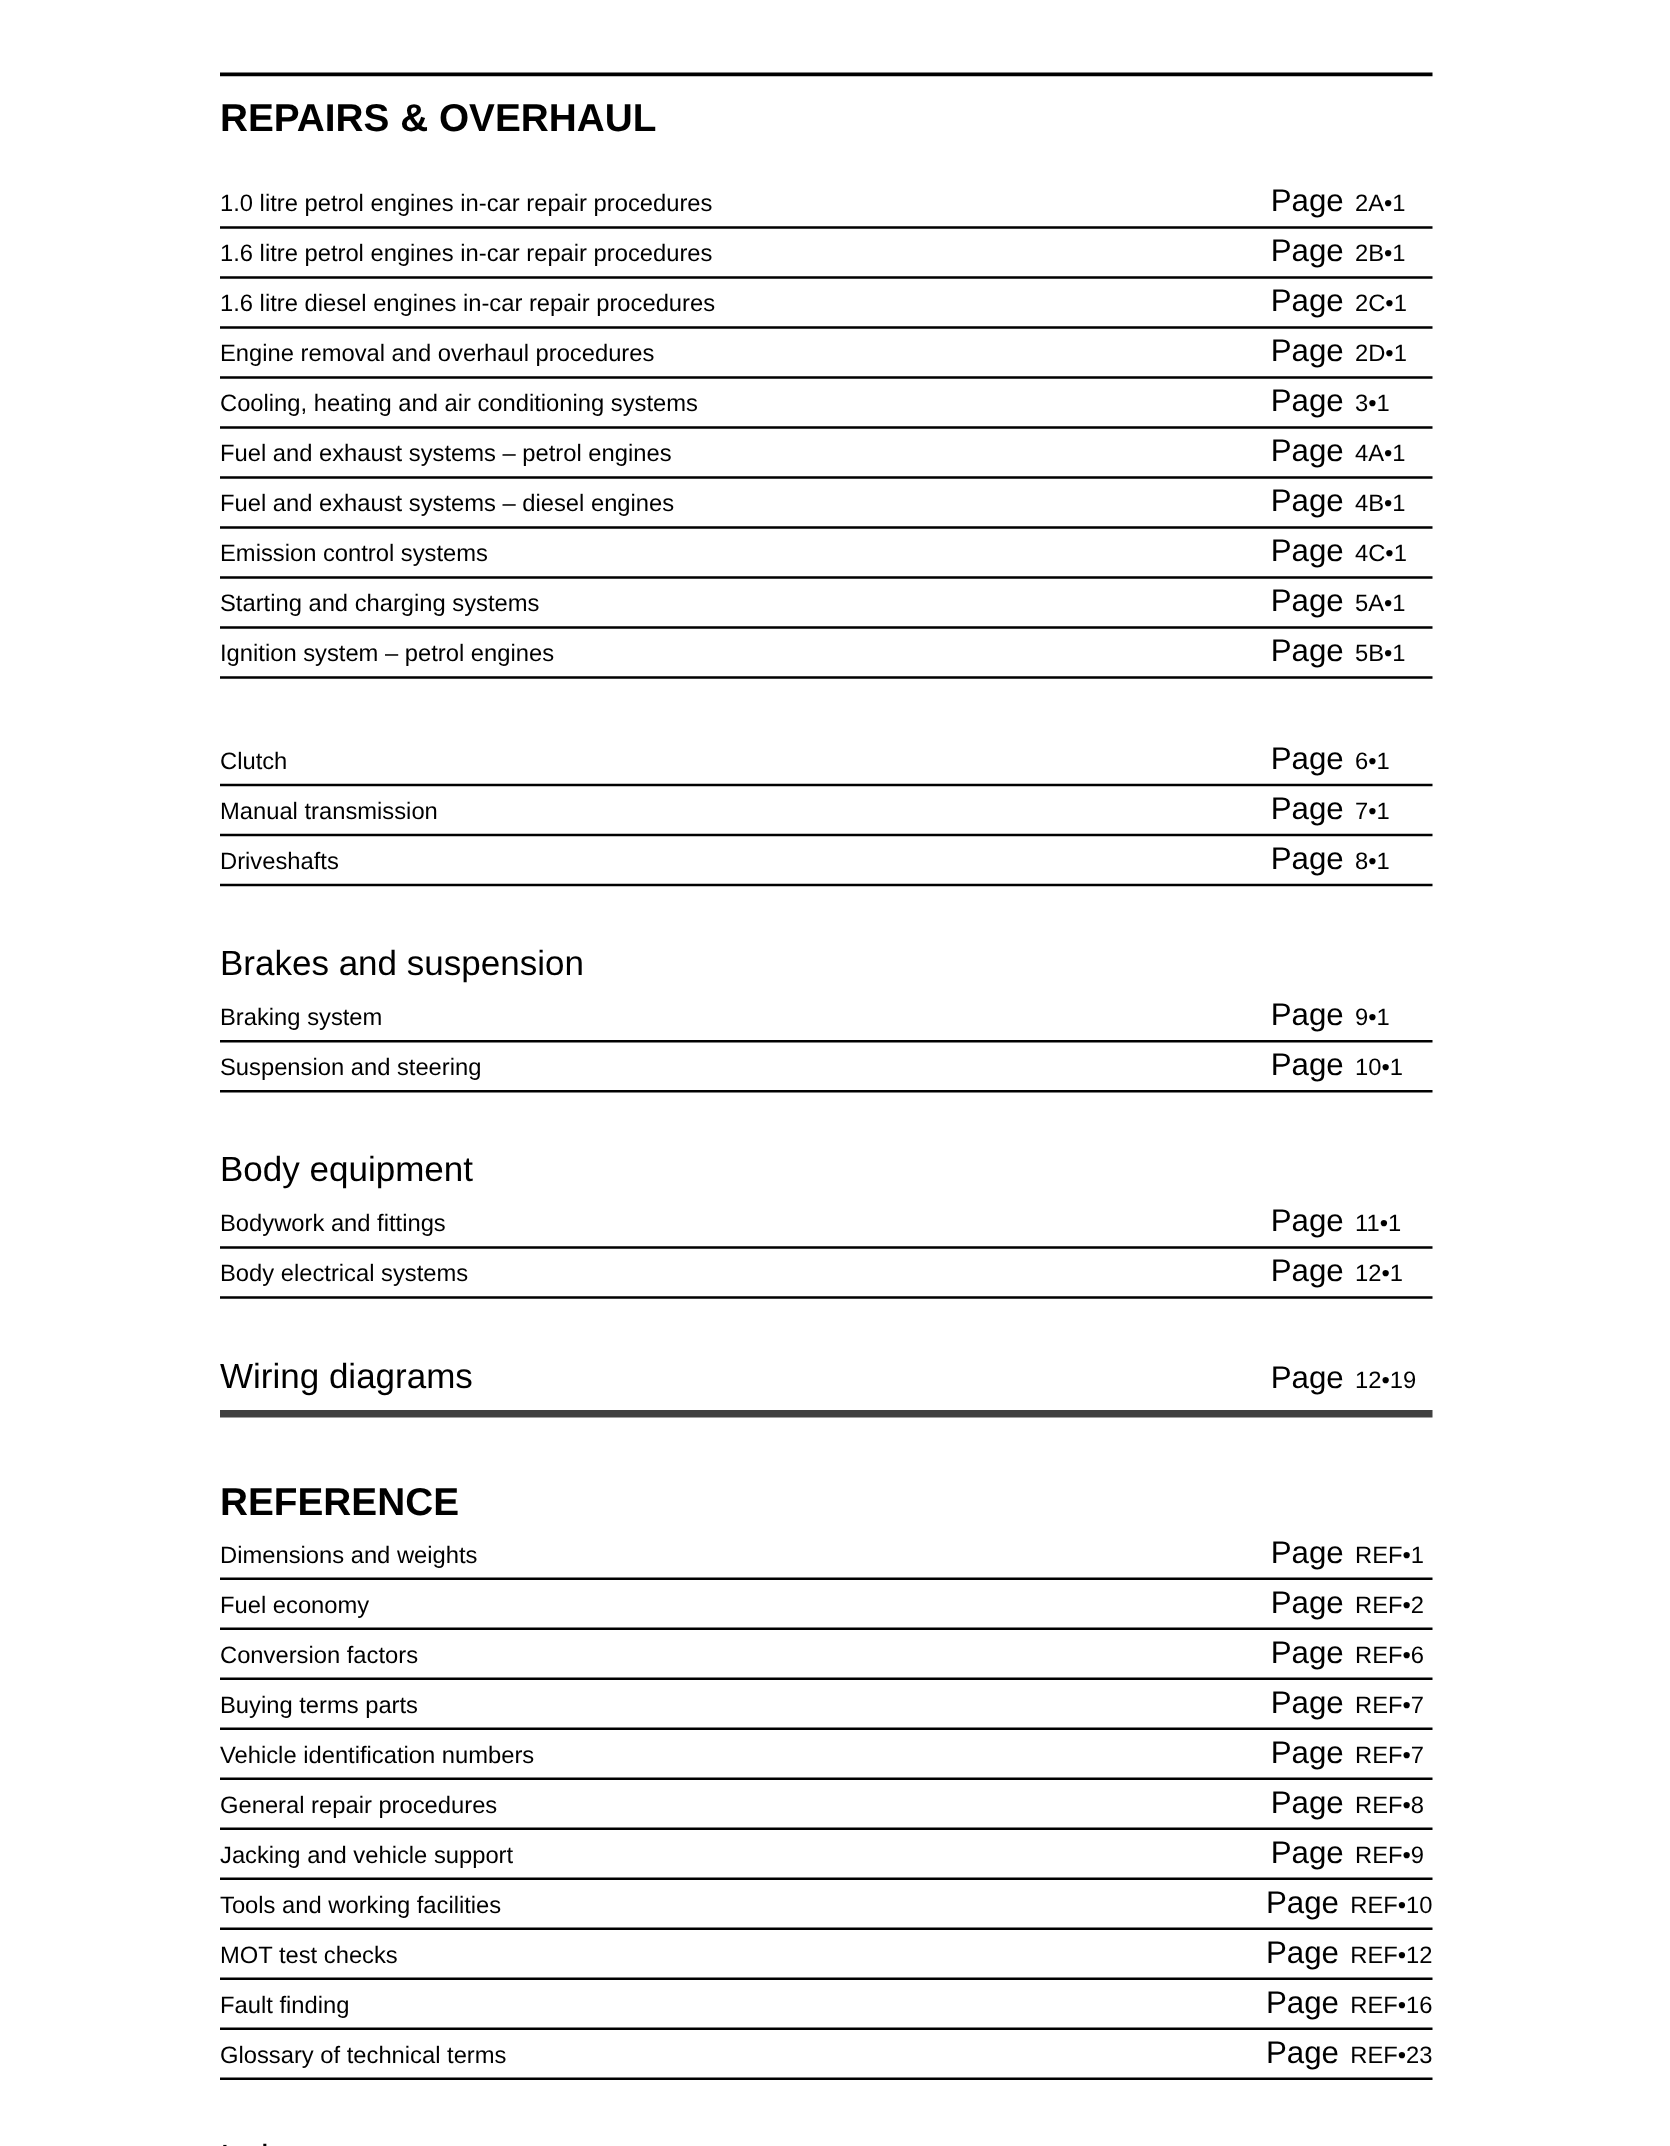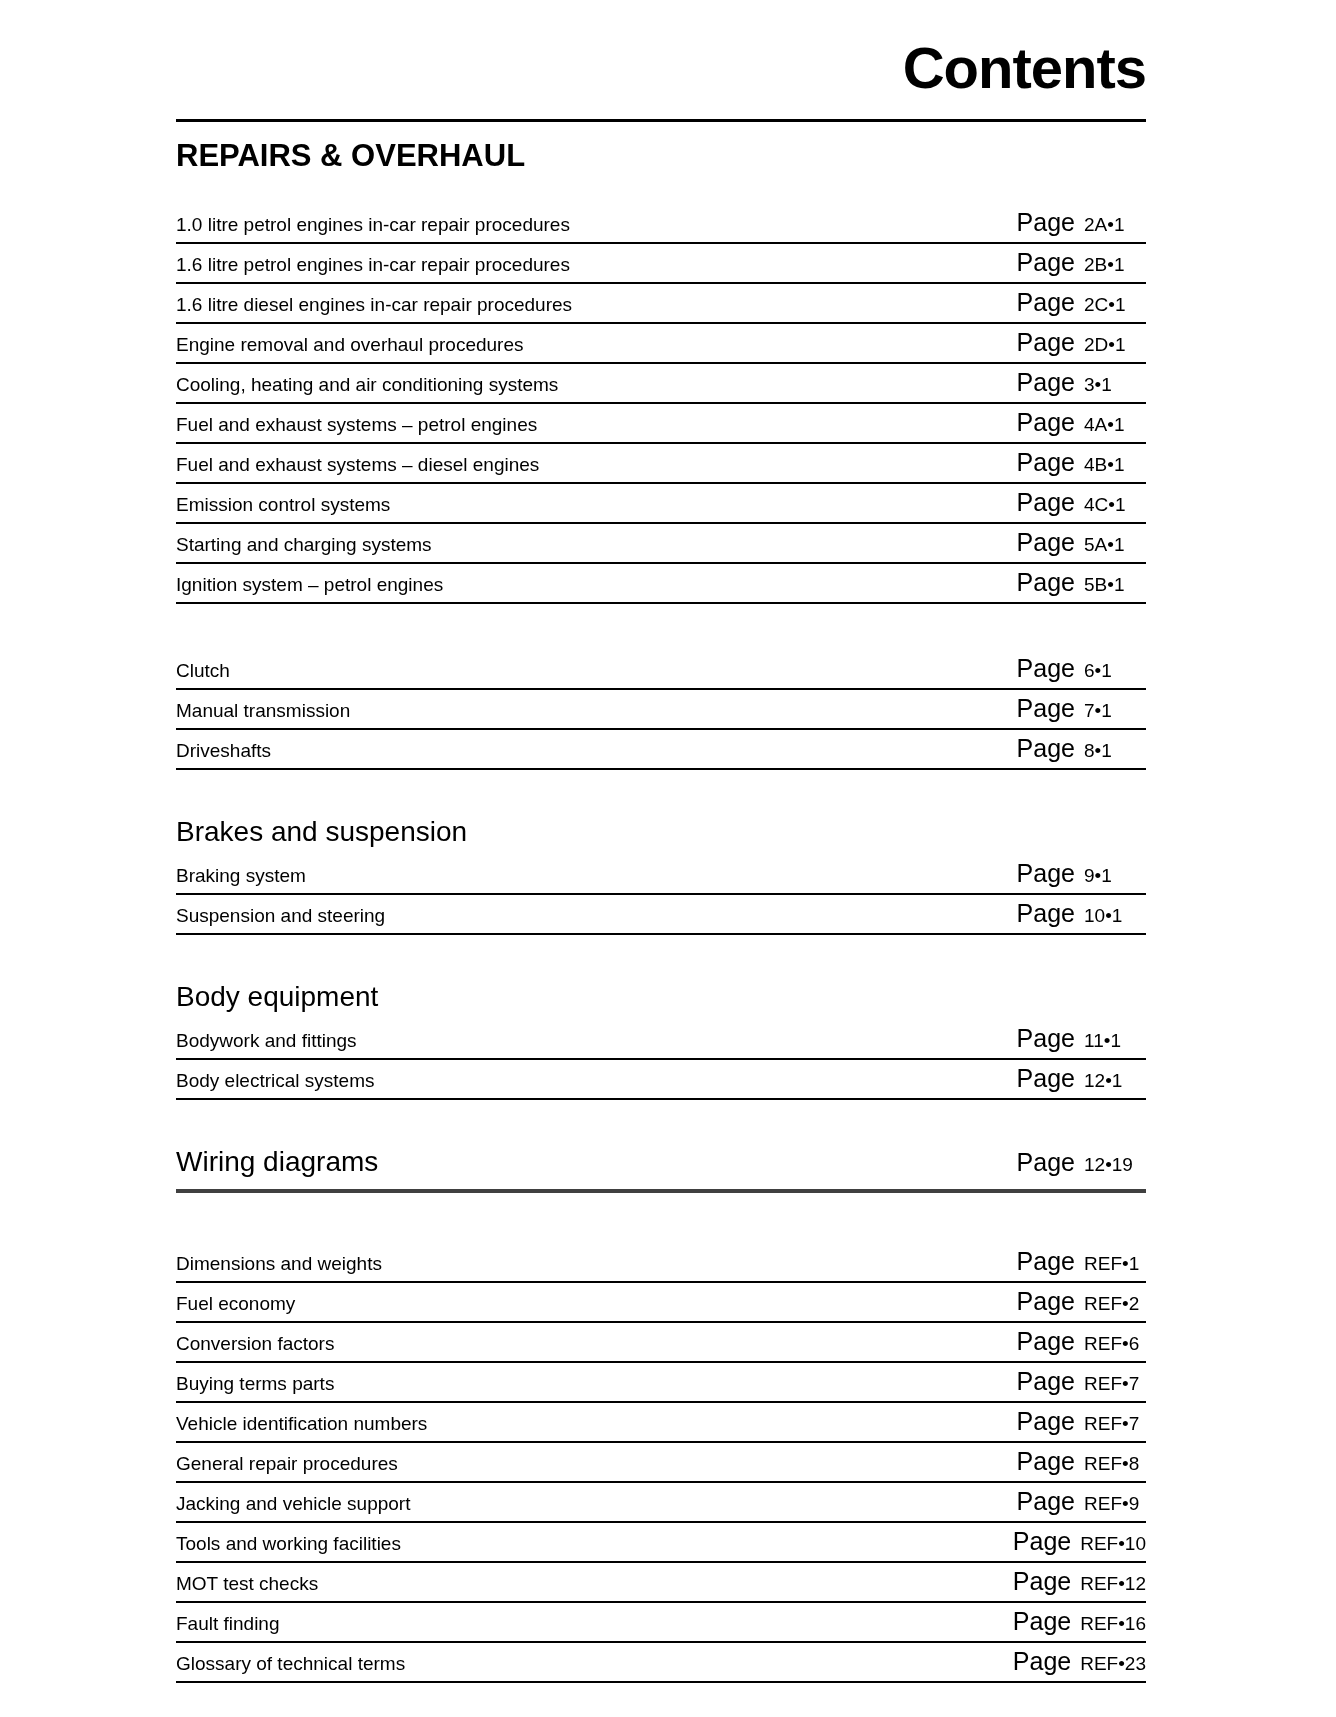--- a/index.html
+++ b/index.html
@@ -64,30 +64,29 @@
   .page-num {
     font-size: 19px;
     font-weight: normal;
     min-width: 62px;
     margin-left: 9px;
     white-space: nowrap;
   }
   .section-head-row {
     display: flex;
     align-items: baseline;
-    border-bottom: 4px solid #404040;
+    border-bottom: 6px solid #404040;
     padding-bottom: 11px;
   }
   .section-head-row .section-heading { margin-bottom: 0; }
 </style>
 </head>
 <body>
 
 <div class="page-container">
-  <h1 class="doc-title">Contents</h1>
   <hr class="title-rule">
   <h2 class="main-heading">REPAIRS &amp; OVERHAUL</h2>
   <div id="sections">
       <section class="toc-section first">
         <div class="toc-row">
           <span class="row-label">1.0 litre petrol engines in-car repair procedures</span>
           <span class="page-word">Page</span>
           <span class="page-num">2A•1</span>
         </div>
         <div class="toc-row">
@@ -180,20 +179,21 @@
         </div>
       </section>
       <section class="toc-section">
         <div class="section-head-row">
           <div class="section-heading">Wiring diagrams</div>
           <span class="page-word">Page</span>
           <span class="page-num">12•19</span>
         </div>
       </section>
       <section class="toc-section major">
+        <div class="section-heading">REFERENCE</div>
         <div class="toc-row">
           <span class="row-label">Dimensions and weights</span>
           <span class="page-word">Page</span>
           <span class="page-num">REF•1</span>
         </div>
         <div class="toc-row">
           <span class="row-label">Fuel economy</span>
           <span class="page-word">Page</span>
           <span class="page-num">REF•2</span>
         </div>

